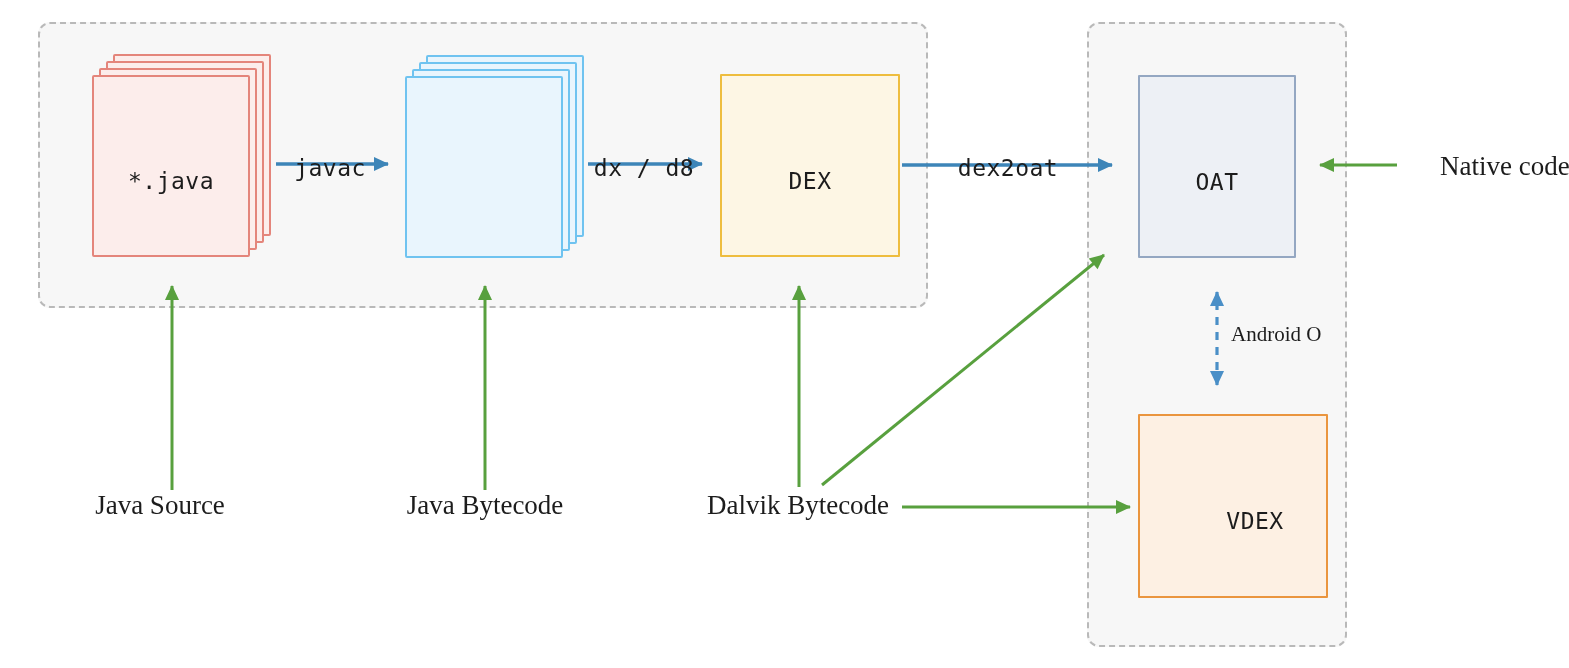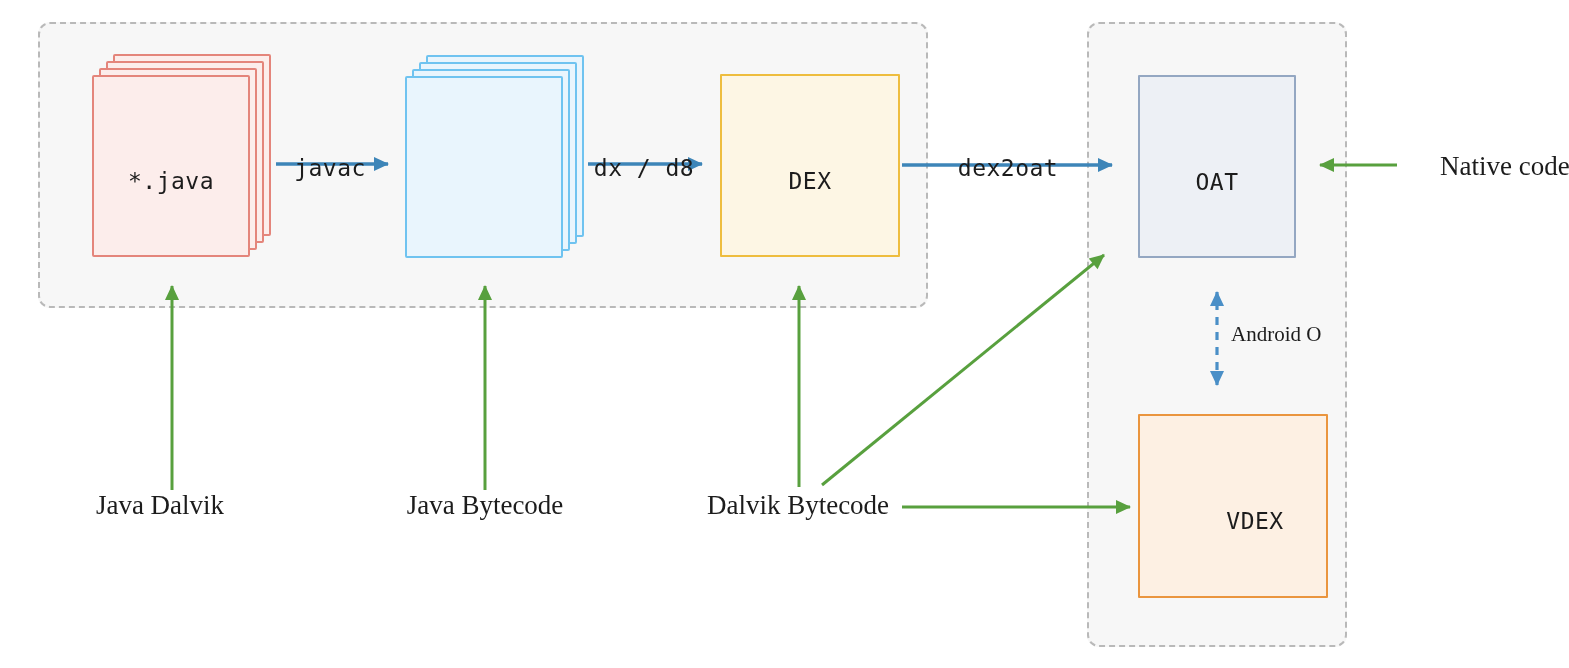--- a/index.html
+++ b/index.html
@@ -171,19 +171,19 @@
     <line class="arrow-green" x1="902" y1="507" x2="1130" y2="507" marker-end="url(#mGreen)"></line>
     <line class="arrow-green" x1="1397" y1="165" x2="1320" y2="165" marker-end="url(#mGreen)"></line>
 
     <line class="arrow-dashed" x1="1217" y1="385" x2="1217" y2="292" marker-start="url(#mDash)" marker-end="url(#mDash)"></line>
   </svg>
 
   <div class="edge-label mono-label" id="edge-javac">javac</div>
   <div class="edge-label mono-label" id="edge-dxd8">dx / d8</div>
   <div class="edge-label mono-label" id="edge-dex2oat">dex2oat</div>
 
-  <div class="serif-label centered" id="ann-java-source">Java Dalvik</div>
+  <div class="serif-label centered" id="ann-java-source">Java Source</div>
   <div class="serif-label centered" id="ann-java-bytecode">Java Bytecode</div>
   <div class="serif-label centered" id="ann-dalvik-bytecode">Dalvik Bytecode</div>
   <div class="serif-label" id="ann-native-code">Native code</div>
   <div class="serif-label" id="ann-android-o">Android O</div>
 
 </div>
 
 </body></html>

